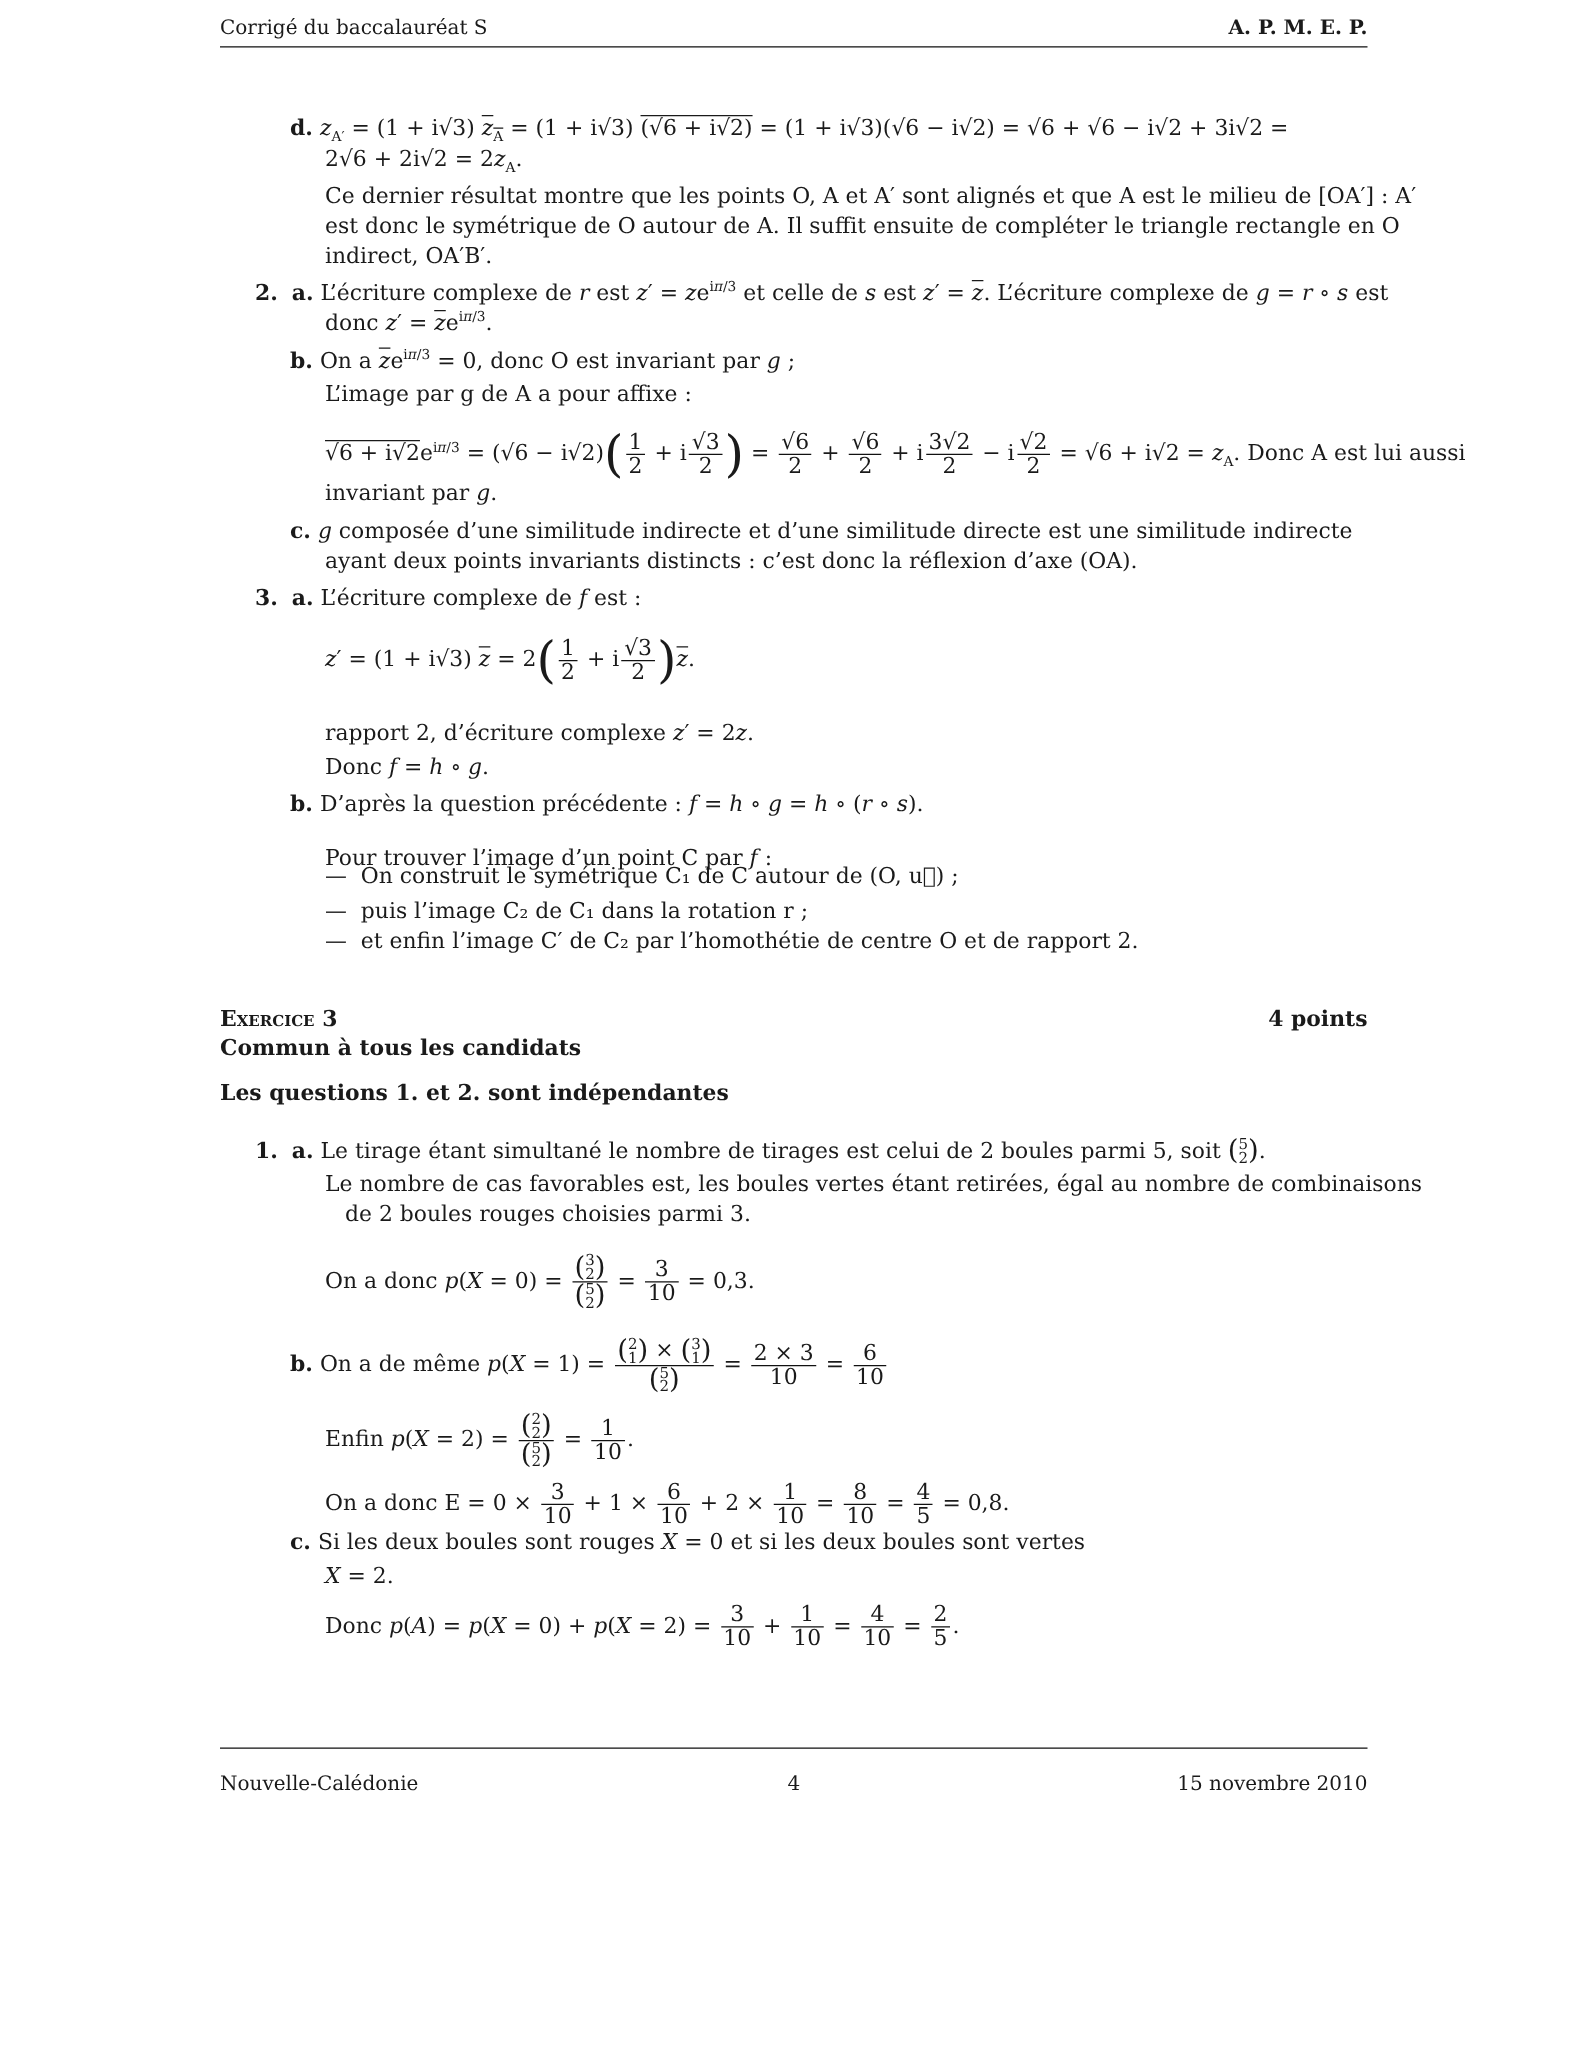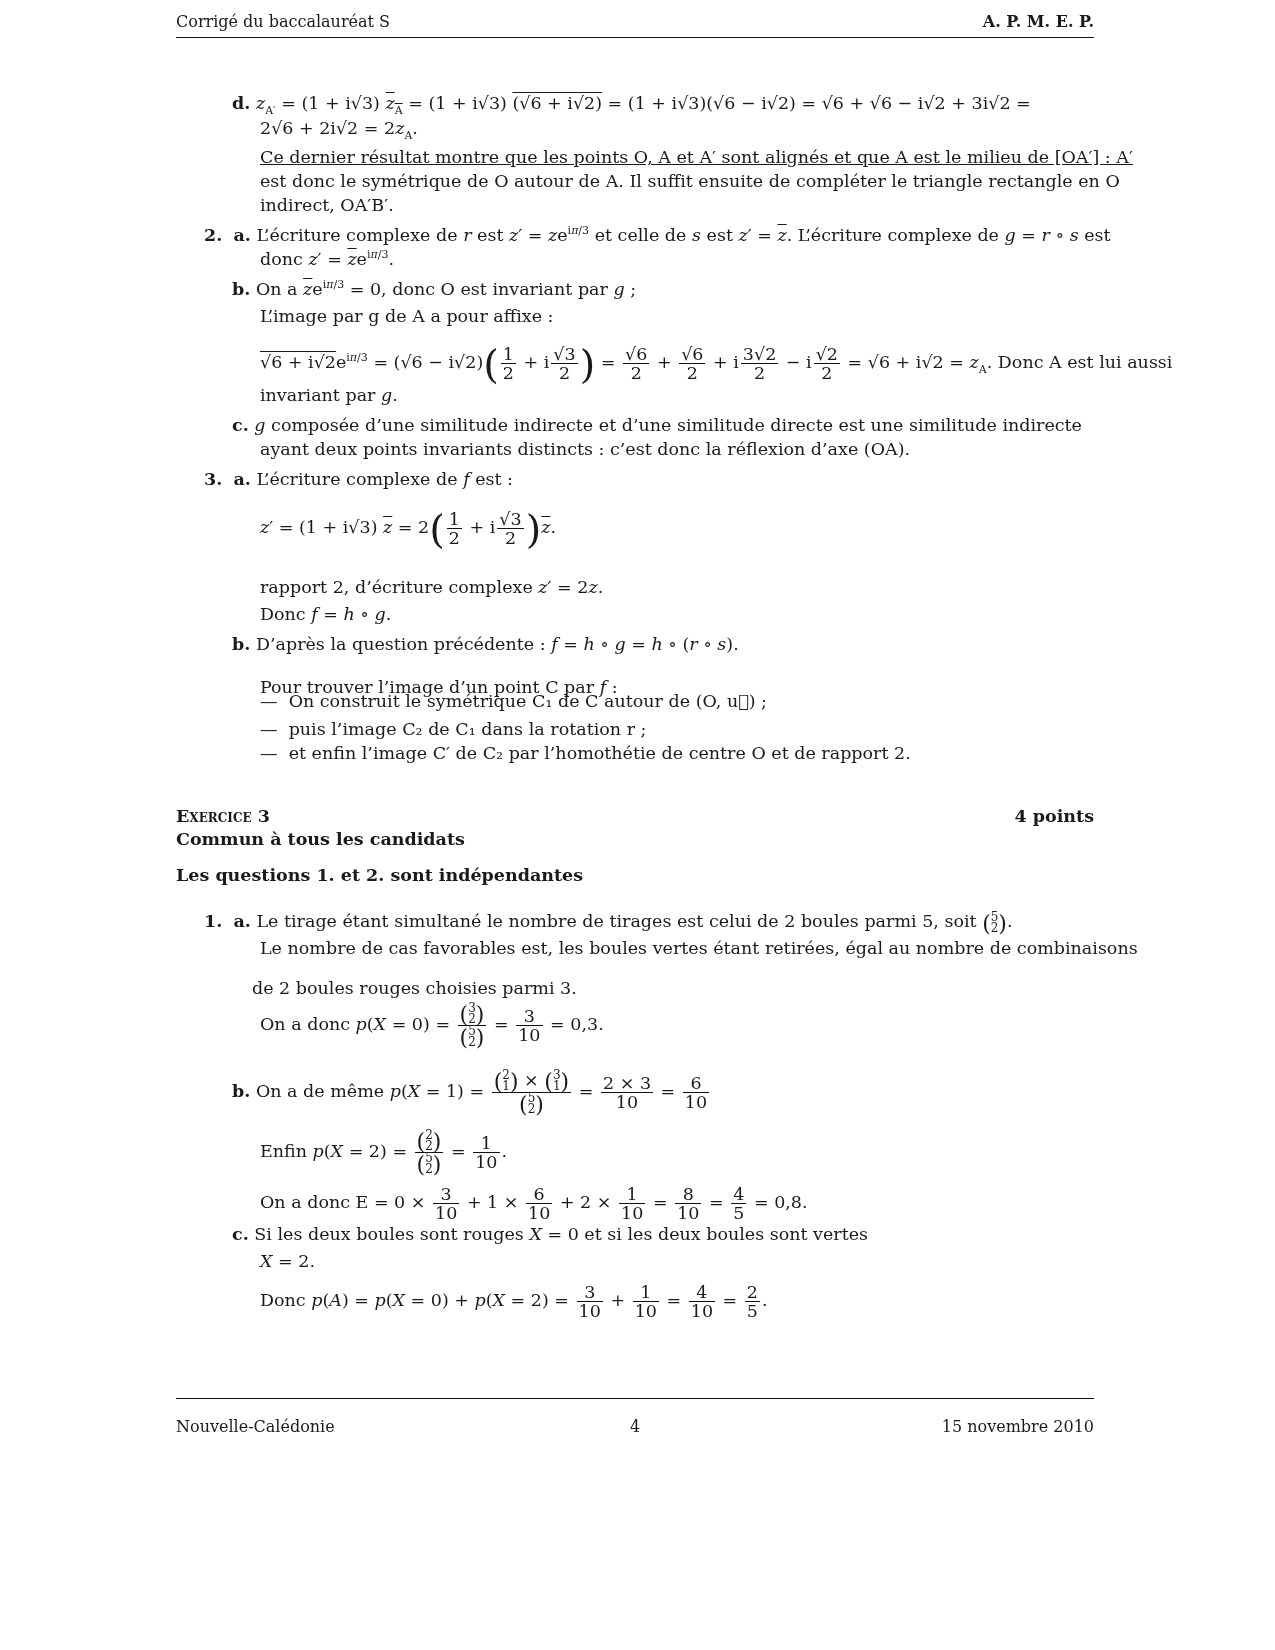--- a/index.html
+++ b/index.html
@@ -38,21 +38,21 @@
     <span class="left">Corrigé du baccalauréat S</span>
     <span class="right">A. P. M. E. P.</span>
   </div>
   <div class="hrule" style="top:37px;"></div>
 
   <div class="line" style="left:232px; top:92px;">
     <span class="lbl">d.</span>
     <span class="m">z</span><sub>A′</sub> = (1 + i√3) <span class="ov"><span class="m">z</span><sub>A</sub></span> = (1 + i√3) <span class="ov">(√6 + i√2)</span> = (1 + i√3)(√6 − i√2) = √6 + √6 − i√2 + 3i√2 =
   </div>
   <div class="line" style="left:260px; top:117px;">2√6 + 2i√2 = 2<span class="m">z</span><sub>A</sub>.</div>
-  <div class="line" style="left:260px; top:146px;text-decoration:underline;">Ce dernier résultat montre que les points O, A et A′ sont alignés et que A est le milieu de [OA′] : A′</div>
+  <div class="line" style="left:260px; top:146px;">Ce dernier résultat montre que les points O, A et A′ sont alignés et que A est le milieu de [OA′] : A′</div>
   <div class="line" style="left:260px; top:170px;">est donc le symétrique de O autour de A. Il suffit ensuite de compléter le triangle rectangle en O</div>
   <div class="line" style="left:260px; top:194px;">indirect, OA′B′.</div>
 
   <div class="line" style="left:204px; top:224px;">
     <span class="lbl">2.</span>&nbsp;
     <span class="lbl">a.</span>
     L’écriture complexe de <span class="m">r</span> est <span class="m">z</span>′ = <span class="m">z</span>e<sup>i<span class="m">π</span>/3</sup> et celle de <span class="m">s</span> est <span class="m">z</span>′ = <span class="ov m">z</span>. L’écriture complexe de <span class="m">g</span> = <span class="m">r</span> ∘ <span class="m">s</span> est
   </div>
   <div class="line" style="left:260px; top:248px;">donc <span class="m">z</span>′ = <span class="ov m">z</span>e<sup>i<span class="m">π</span>/3</sup>.</div>
 
@@ -96,21 +96,21 @@
   <div class="line bold" style="left:990px; top:805px; width:104px; text-align:right;">4 points</div>
   <div class="line bold" style="left:176px; top:828px;">Commun à tous les candidats</div>
   <div class="line bold" style="left:176px; top:864px;">Les questions 1. et 2. sont indépendantes</div>
 
   <div class="line" style="left:204px; top:910px;">
     <span class="lbl">1.</span>&nbsp;
     <span class="lbl">a.</span>
     Le tirage étant simultané le nombre de tirages est celui de 2 boules parmi 5, soit <span class="binom"><span class="par">(</span><span class="stack"><span>5</span><span>2</span></span><span class="par">)</span></span>.
   </div>
   <div class="line" style="left:260px; top:937px;">Le nombre de cas favorables est, les boules vertes étant retirées, égal au nombre de combinaisons</div>
-  <div class="line" style="left:252px; top:961px;margin-top:16px;">de 2 boules rouges choisies parmi 3.</div>
+  <div class="line" style="left:276px; top:961px;">de 2 boules rouges choisies parmi 3.</div>
   <div class="line" style="left:260px; top:1003px;">
     On a donc <span class="m">p</span>(<span class="m">X</span> = 0) = <span class="frac"><span class="num"><span class="binom"><span class="par">(</span><span class="stack"><span>3</span><span>2</span></span><span class="par">)</span></span></span><span><span class="binom"><span class="par">(</span><span class="stack"><span>5</span><span>2</span></span><span class="par">)</span></span></span></span> = <span class="frac"><span class="num">3</span><span>10</span></span> = 0,3.
   </div>
 
   <div class="line" style="left:232px; top:1070px;">
     <span class="lbl">b.</span>
     On a de même <span class="m">p</span>(<span class="m">X</span> = 1) = <span class="frac"><span class="num"><span class="binom"><span class="par">(</span><span class="stack"><span>2</span><span>1</span></span><span class="par">)</span></span> × <span class="binom"><span class="par">(</span><span class="stack"><span>3</span><span>1</span></span><span class="par">)</span></span></span><span><span class="binom"><span class="par">(</span><span class="stack"><span>5</span><span>2</span></span><span class="par">)</span></span></span></span> = <span class="frac"><span class="num">2 × 3</span><span>10</span></span> = <span class="frac"><span class="num">6</span><span>10</span></span>
   </div>
   <div class="line" style="left:260px; top:1130px;">
     Enfin <span class="m">p</span>(<span class="m">X</span> = 2) = <span class="frac"><span class="num"><span class="binom"><span class="par">(</span><span class="stack"><span>2</span><span>2</span></span><span class="par">)</span></span></span><span><span class="binom"><span class="par">(</span><span class="stack"><span>5</span><span>2</span></span><span class="par">)</span></span></span></span> = <span class="frac"><span class="num">1</span><span>10</span></span>.

